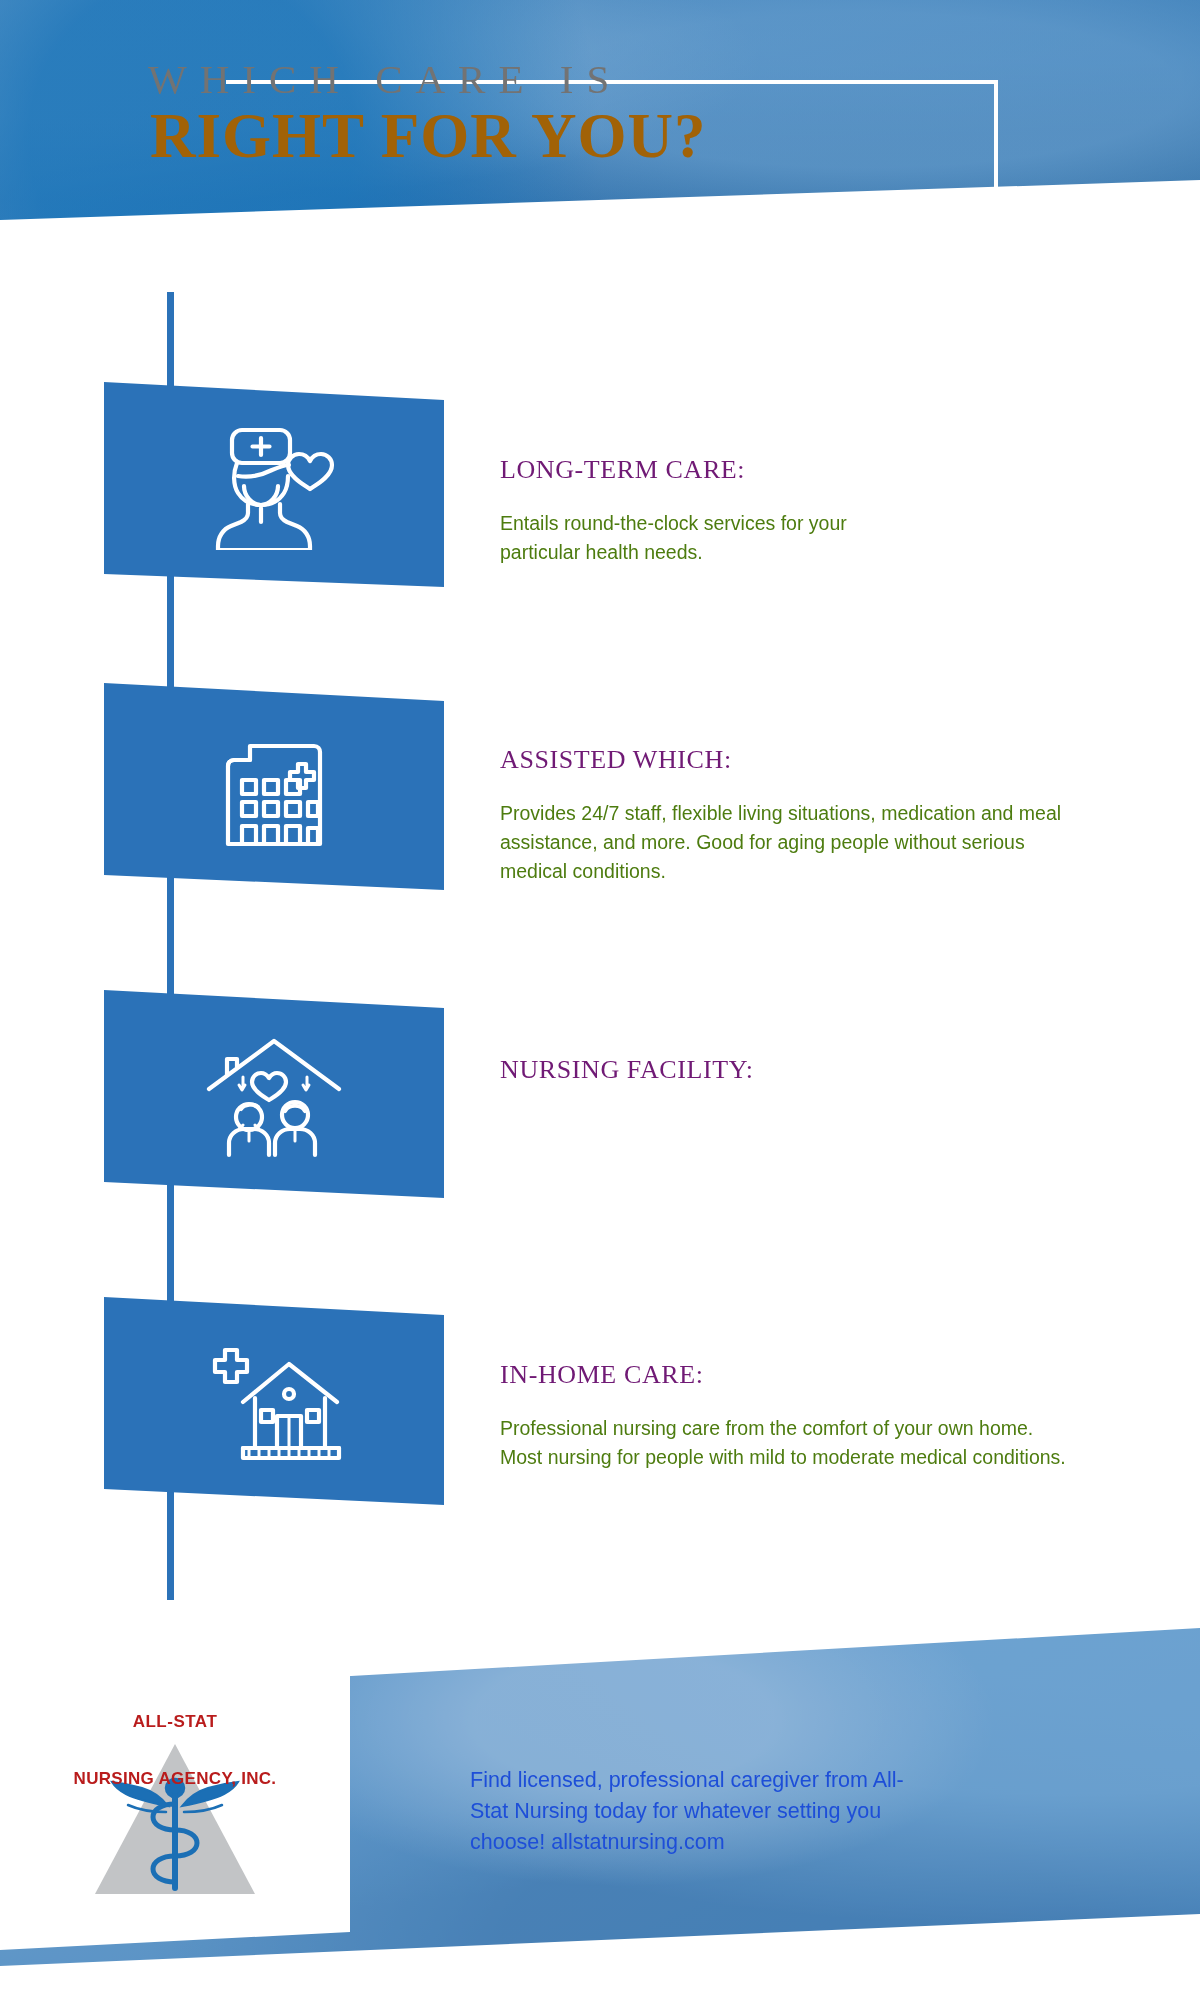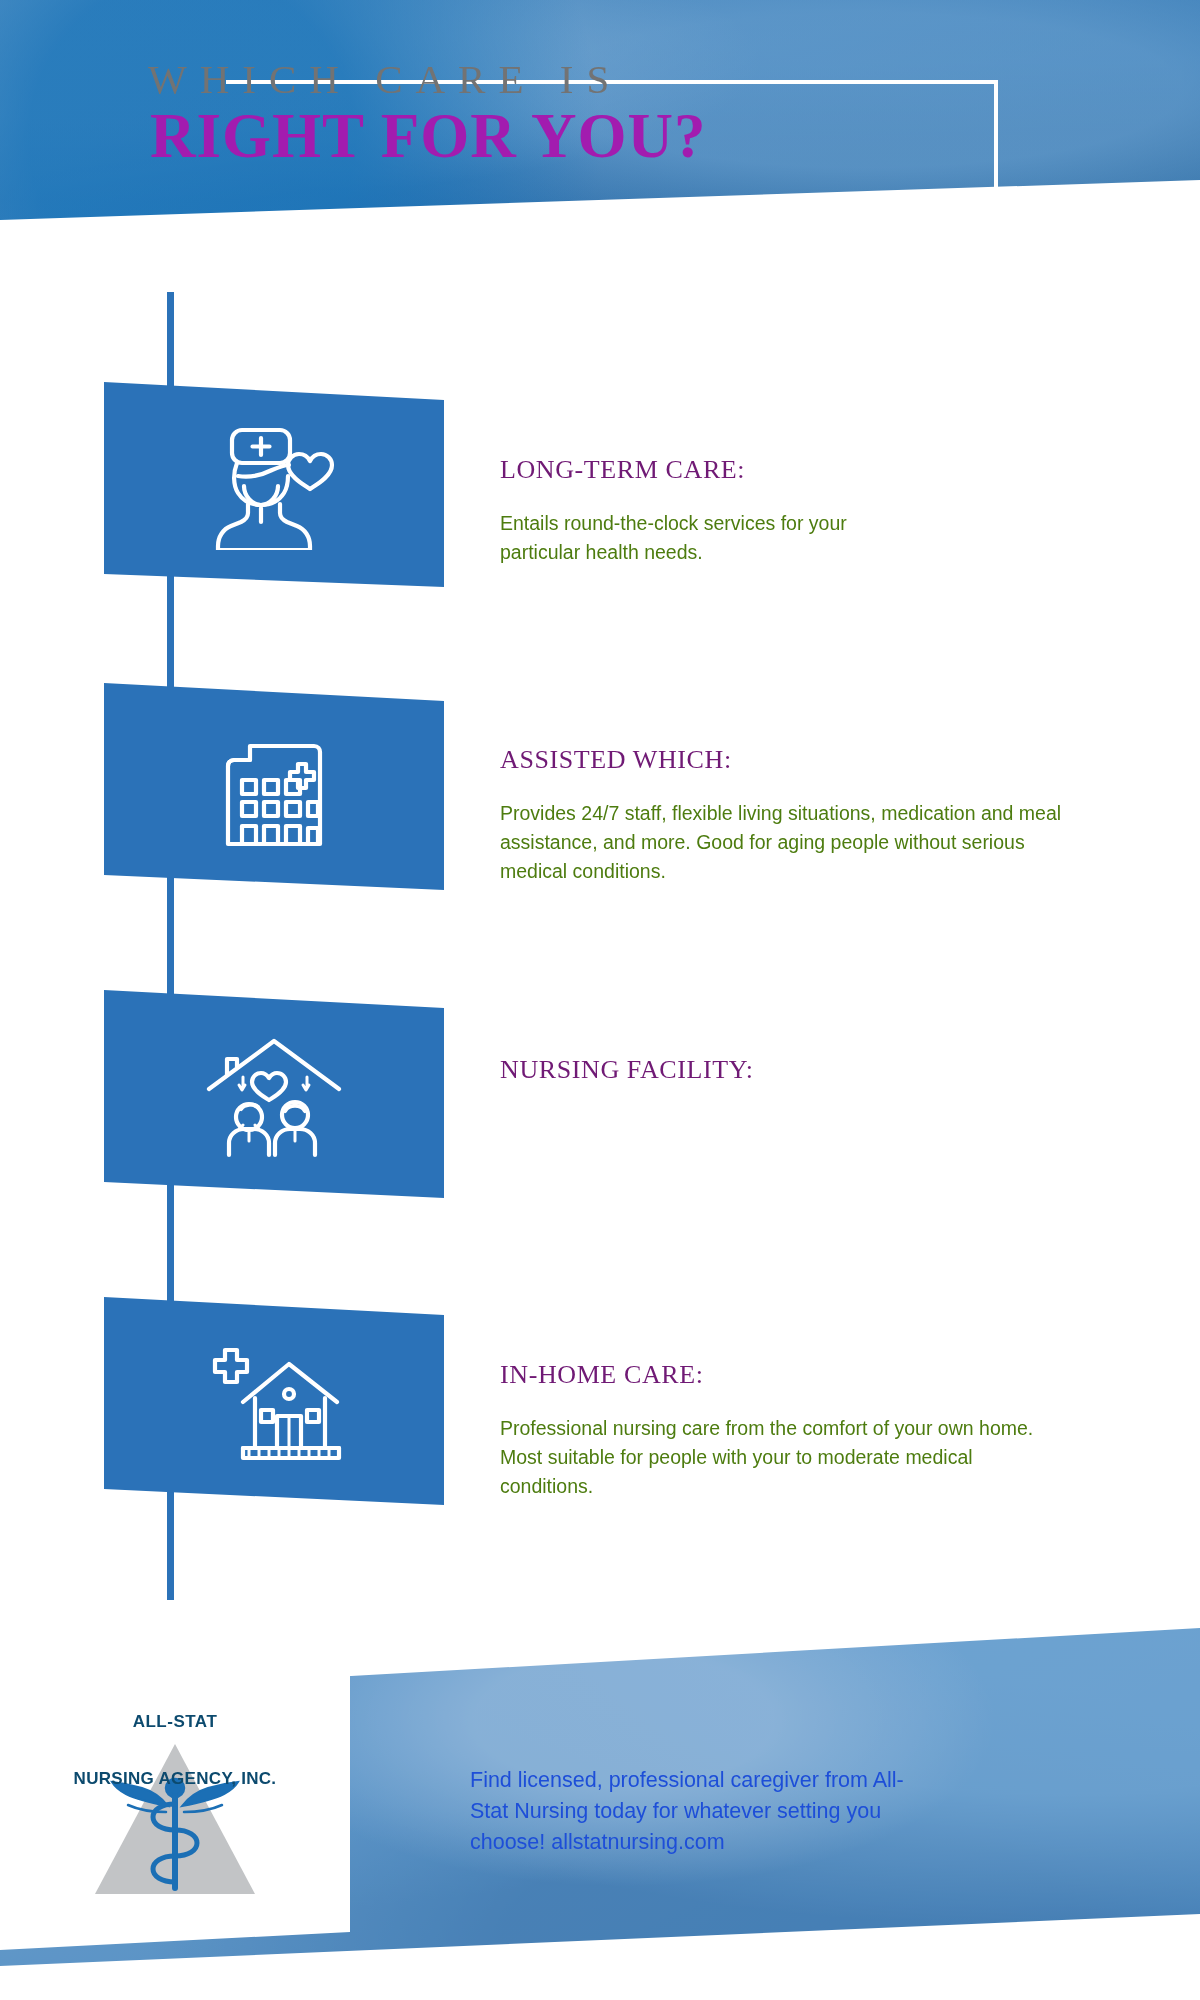--- a/index.html
+++ b/index.html
@@ -16,21 +16,21 @@
       radial-gradient(ellipse at 93% 60%, rgba(45,95,140,.7) 0 20%, rgba(45,95,140,0) 48%),
       radial-gradient(ellipse at 46% 95%, rgba(30,95,160,.8) 0 28%, rgba(30,95,160,0) 62%),
       linear-gradient(160deg,#7ba9d0 0%,#5b93c4 38%,#3e7fb6 70%,#2f6ea6 100%);
   }
   .header-tint{position:absolute;inset:0;background:linear-gradient(180deg,rgba(42,116,180,.48),rgba(42,116,180,.42));}
   .header-frame{position:absolute;left:226px;top:80px;width:772px;height:215px;}
   .frame-h{position:absolute;left:0;top:0;width:772px;height:4px;background:#fff;}
   .frame-v{position:absolute;right:0;top:0;width:4px;height:215px;background:#fff;}
   .title-line1{position:absolute;left:148px;top:55px;color:#737373;
     font-family:"Liberation Serif",serif;font-size:41px;letter-spacing:13px;font-weight:400;white-space:nowrap;}
-  .title-line2{position:absolute;left:150px;top:100px;color:#a21caf;
+  .title-line2{position:absolute;left:150px;top:100px;color:#a16207;
     font-family:"Liberation Serif",serif;font-size:63px;font-weight:700;letter-spacing:1px;white-space:nowrap;}
 
   
   .header-wedge{position:absolute;left:0;top:180px;width:1200px;height:160px;background:#fff;
     clip-path:polygon(0 40px, 1200px 0px, 1200px 160px, 0 160px);}
 
   .connector{position:absolute;left:167px;top:292px;width:7px;height:1320px;background:#2b72b8;}
 
   .block{position:absolute;left:0;width:1200px;}
   .tile{position:absolute;left:104px;width:340px;background:#2b72b8;}
@@ -56,21 +56,21 @@
   .footer-tint{position:absolute;inset:0;background:rgba(74,135,193,.46);}
   .footer-wedge-top{position:absolute;left:0;top:0;width:1200px;height:120px;background:#fff;
     clip-path:polygon(0 0, 1200px 0, 1200px 28px, 0 96px);}
   .footer-wedge-bottom{position:absolute;left:0;bottom:0;width:1200px;height:120px;background:#fff;
     clip-path:polygon(0 86px, 1200px 34px, 1200px 120px, 0 120px);}
 
   .logo-card{position:absolute;left:0;top:60px;width:350px;height:290px;background:#fff;
     clip-path:polygon(0 18px, 350px 0px, 350px 272px, 0 290px);}
   .logo-inner{position:absolute;left:30px;top:52px;width:290px;height:200px;}
   .logo-text{position:absolute;left:0;top:0;width:290px;text-align:center;
-    font-family:"Liberation Sans",sans-serif;color:#0c4a6e;font-weight:700;line-height:20px;}
+    font-family:"Liberation Sans",sans-serif;color:#b91c1c;font-weight:700;line-height:20px;}
   .logo-t1{font-size:17px;letter-spacing:.5px;}
   .logo-t2{font-size:17px;letter-spacing:.3px;margin-top:37px;}
   .logo-graphic{position:absolute;left:40px;top:14px;width:210px;height:175px;}
 
   .footer-text{position:absolute;left:470px;top:1765px;color:#1d4ed8;
     font-family:"Liberation Sans",sans-serif;font-size:21.5px;line-height:31px;font-weight:400;}
 </style>
 </head>
 <body>
 
@@ -175,21 +175,21 @@
           <rect x="62" y="74" width="12" height="12"></rect>
           <rect x="108" y="74" width="12" height="12"></rect>
           <circle cx="90" cy="58" r="5"></circle>
           <path d="M44 112v10h96v-10"></path>
           <path d="M50 122v-10M60 122v-10M70 122v-10M80 122v-10M90 122v-10M100 122v-10M110 122v-10M120 122v-10M130 122v-10" stroke-width="3"></path>
         </svg>
       </div>
     </div>
     <div class="txt" style="left:500px;top:1360px;width:620px;">
       <p class="blk-title">IN-HOME CARE:</p>
-      <p class="blk-body" style="width:570px;">Professional nursing care from the comfort of your own home. Most suitable for people with your to moderate medical conditions.</p>
+      <p class="blk-body" style="width:570px;">Professional nursing care from the comfort of your own home. Most nursing for people with mild to moderate medical conditions.</p>
     </div>
   </div>
 
   <div class="footer">
     <div class="footer-photo"></div>
     <div class="footer-tint"></div>
     <div class="footer-wedge-top"></div>
     <div class="footer-wedge-bottom"></div>
 
     <div class="logo-card">

